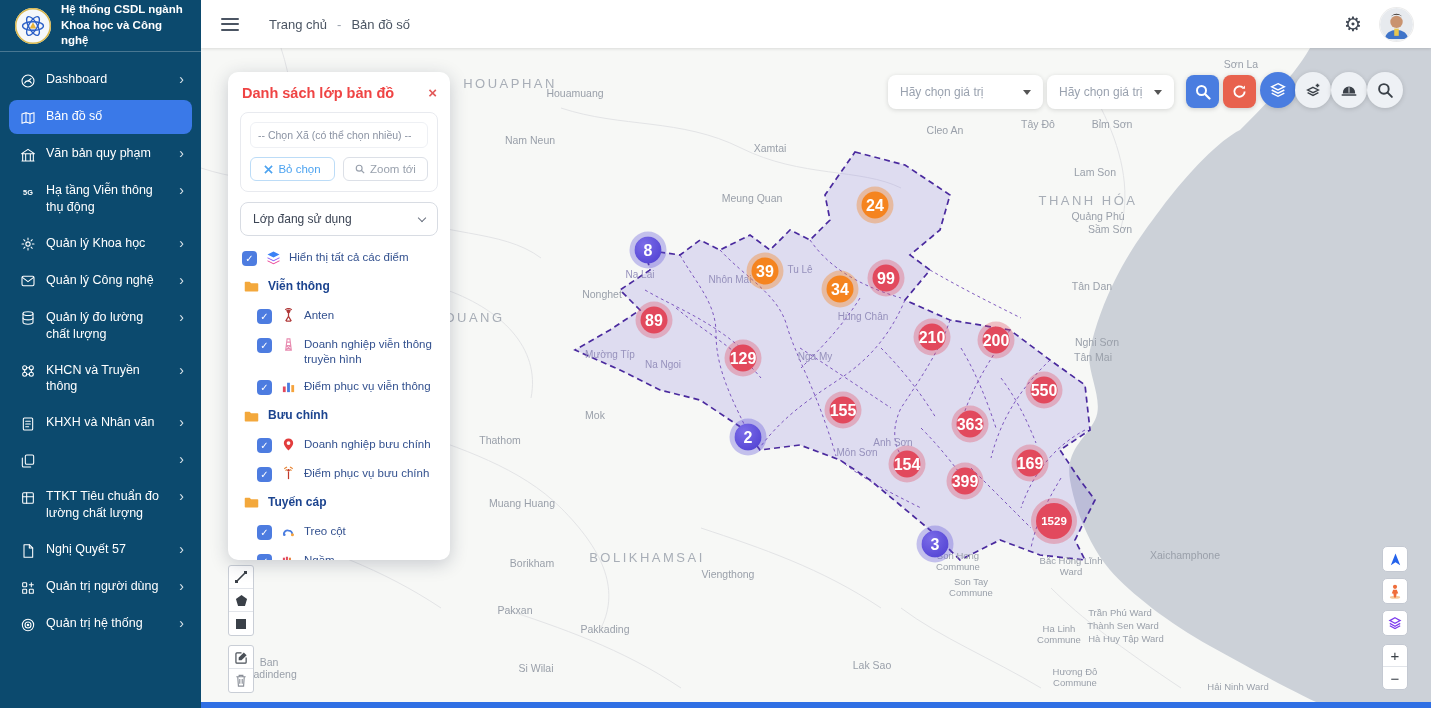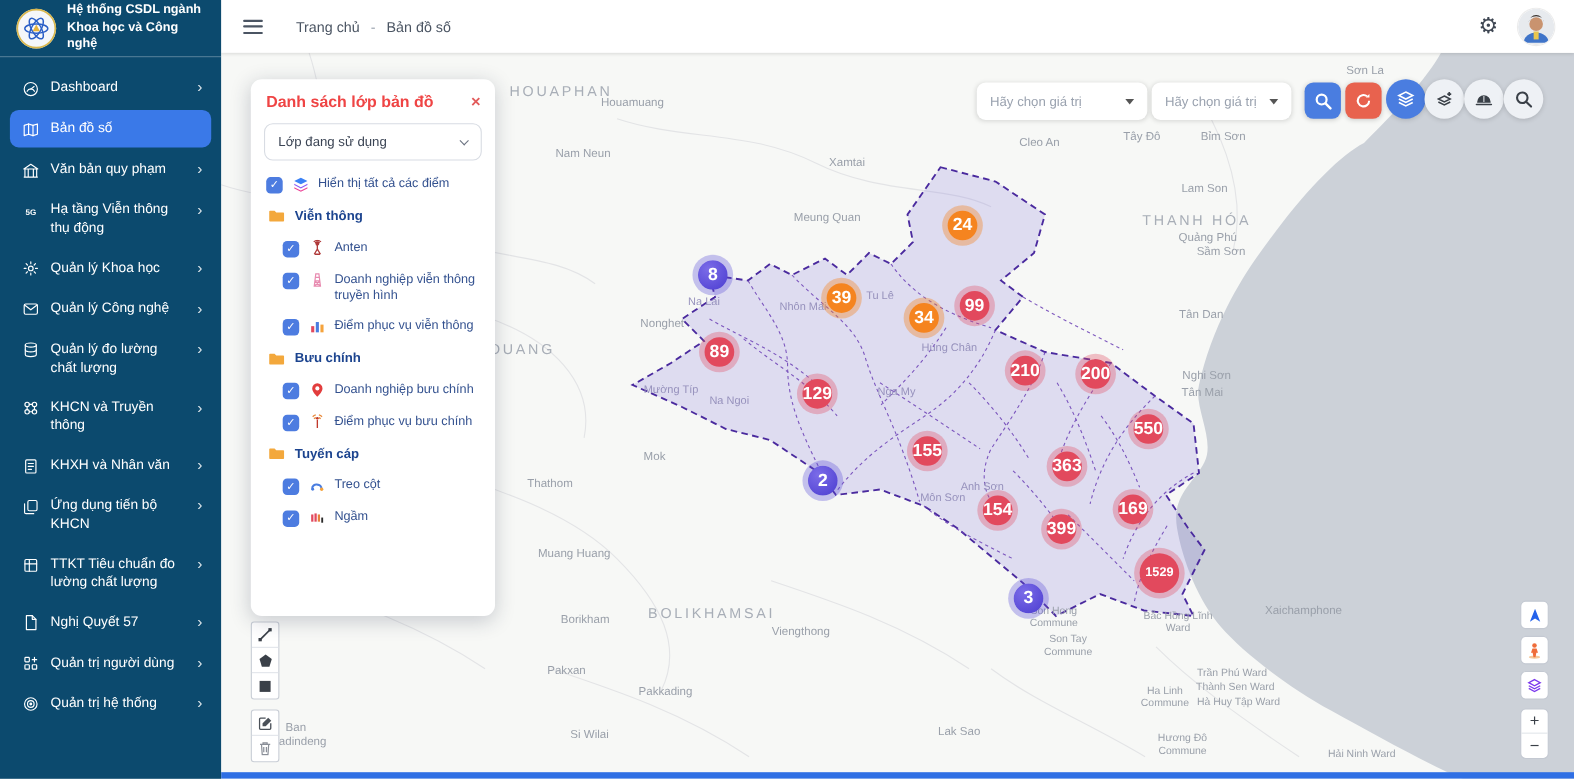--- a/index.html
+++ b/index.html
@@ -199,21 +199,20 @@
         <span class="nav-label">KHXH và Nhân văn</span>
         <span class="nav-arrow">›</span>
       </div>
       <div class="nav-item">
         <span class="nav-ico">
           <svg viewBox="0 0 24 24" fill="none" stroke="#fff" stroke-width="1.6" stroke-linecap="round" stroke-linejoin="round">
             <rect x="8" y="3" width="12.5" height="14" rx="2"></rect>
             <path d="M16 21 H5.5 A2 2 0 0 1 3.5 19 V7.5"></path>
           </svg>
         </span>
-        <span class="nav-label">Ứng dụng tiến bộ KHCN</span>
         <span class="nav-arrow">›</span>
       </div>
       <div class="nav-item">
         <span class="nav-ico">
           <svg viewBox="0 0 24 24" fill="none" stroke="#fff" stroke-width="1.6" stroke-linecap="round" stroke-linejoin="round">
             <rect x="4" y="4" width="16" height="16" rx="1.5"></rect>
             <path d="M4 10 H20 M10 4 V20"></path>
           </svg>
         </span>
         <span class="nav-label">TTKT Tiêu chuẩn đo lường chất lượng</span>
@@ -401,20 +400,38 @@
       <div class="cluster red" style="left: 764px; top: 433px;">399</div>
       <div class="cluster red large" style="left: 853px; top: 473px;">1529</div>
       <div class="cluster blue" style="left: 734px; top: 496px;">3</div>
     </div>
 
   <div class="layer-panel">
     <div class="lp-head">
       <div class="lp-title">Danh sách lớp bản đồ</div>
       <div class="lp-close">×</div>
     </div>
+    <div class="lp-card">
+      <div class="lp-select">-- Chọn Xã (có thể chọn nhiều) --</div>
+      <div class="lp-btn-row">
+        <div class="lp-btn blue">
+          <svg width="9" height="9" viewBox="0 0 10 10">
+              <path d="M1 1 L9 9 M9 1 L1 9" stroke="#4da3f0" stroke-width="1.8"></path>
+            </svg>
+          <span>Bỏ chọn</span>
+        </div>
+        <div class="lp-btn gray">
+          <svg width="10" height="10" viewBox="0 0 12 12">
+              <circle cx="5" cy="5" r="3.5" fill="none" stroke="#99a1ad" stroke-width="1.4"></circle>
+              <path d="M7.8 7.8 L11 11" stroke="#99a1ad" stroke-width="1.4"></path>
+            </svg>
+          <span>Zoom tới</span>
+        </div>
+      </div>
+    </div>
     <div class="lp-dropdown">
       <span>Lớp đang sử dụng</span>
         <span class="chev"></span>
     </div>
     <div class="lp-list" id="layer-list">
         <div class="lp-row ">
           <span class="cbx">✓</span>
           <span class="li-ico">
             <svg viewBox="0 0 20 20">
               <path d="M10 2 L18 6 L10 10 L2 6 Z" fill="#3b82f6"></path>

